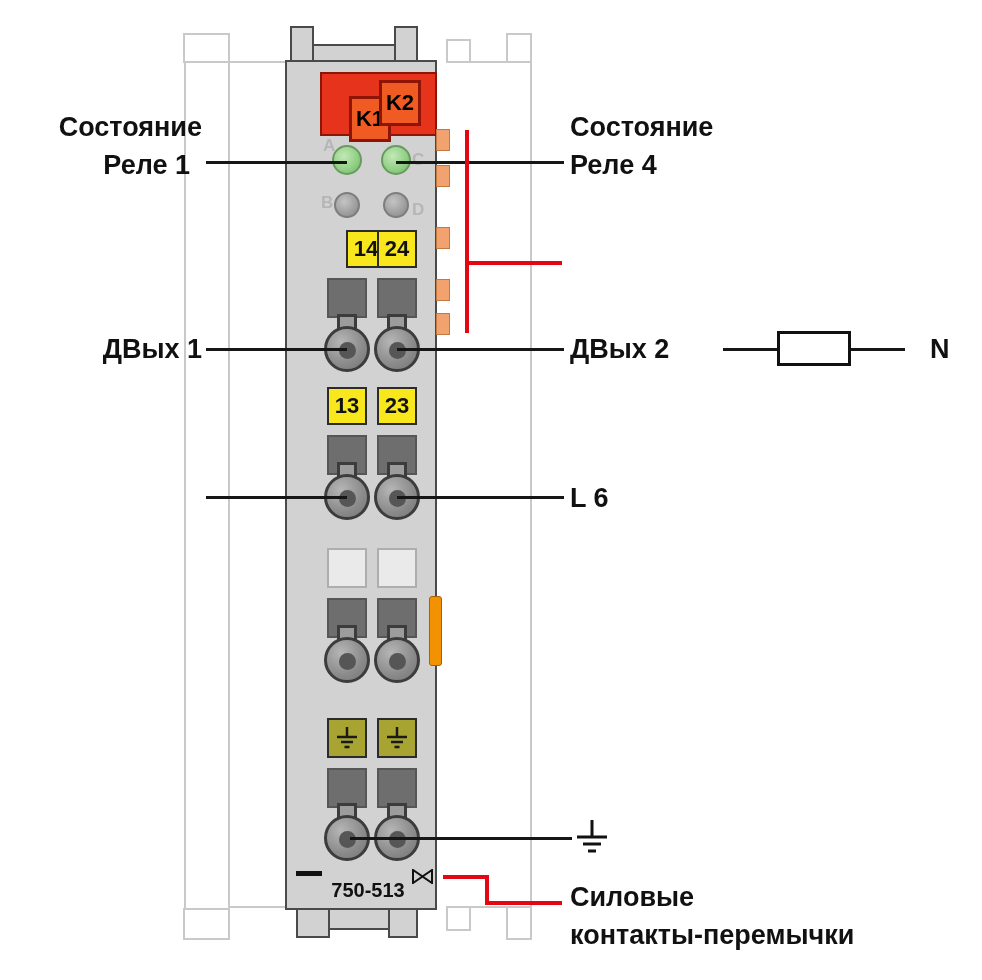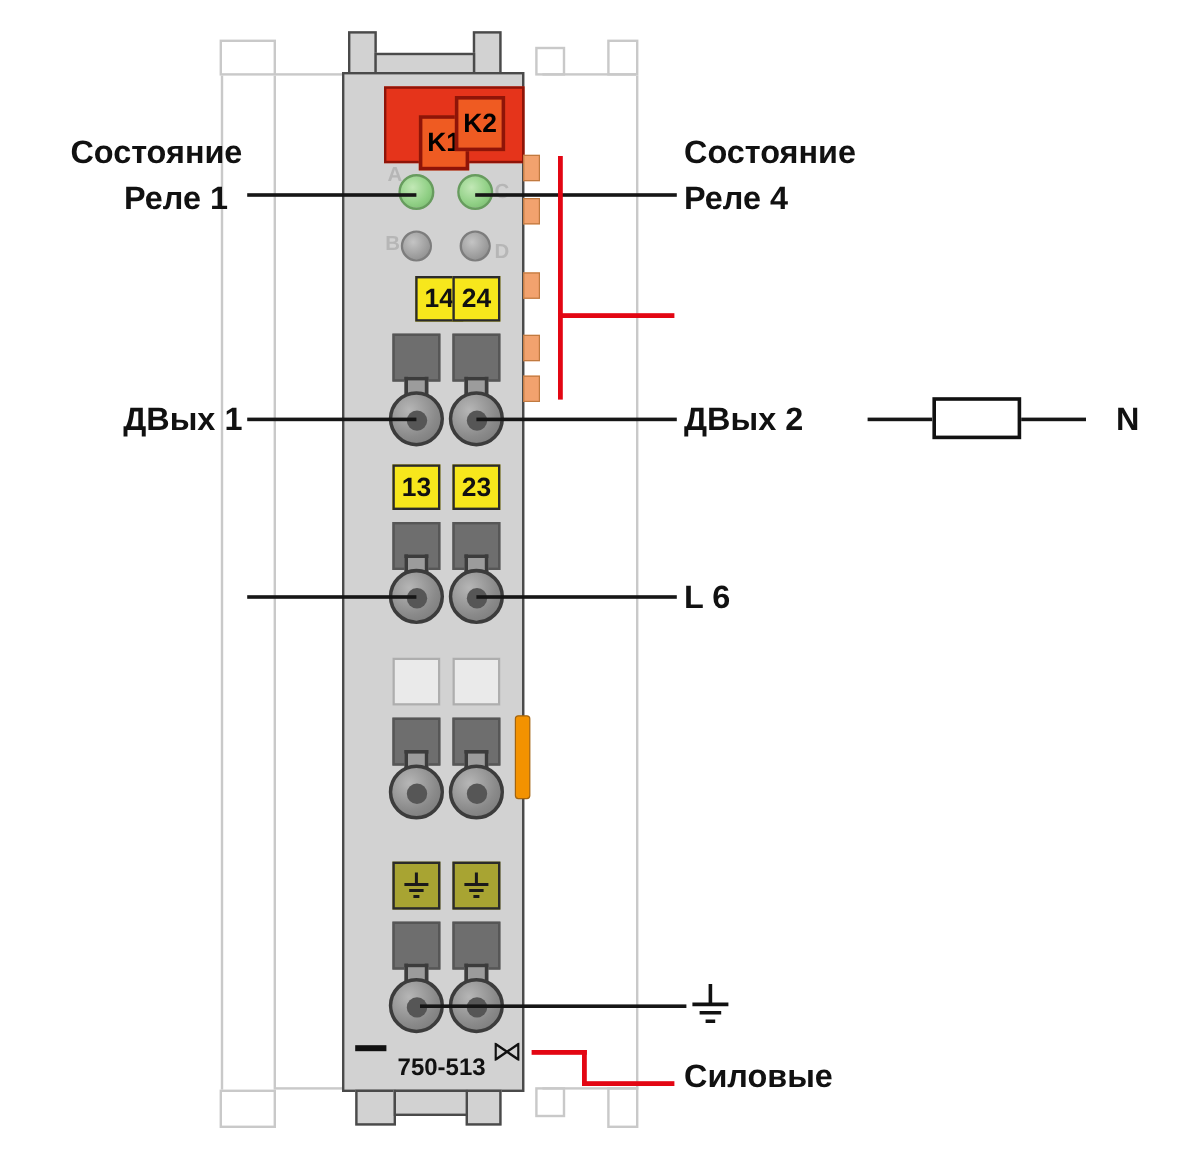--- a/index.html
+++ b/index.html
@@ -216,14 +216,15 @@
 
   <div class="txt-r" style="left:40px; top:112px;">Состояние</div>
   <div class="txt-r" style="left:28px; top:150px;">Реле 1</div>
   <div class="txt" style="left:570px; top:112px;">Состояние</div>
   <div class="txt" style="left:570px; top:150px;">Реле 4</div>
   <div class="txt-r" style="left:40px; top:334px;">ДВых 1</div>
   <div class="txt" style="left:570px; top:334px;">ДВых 2</div>
   <div class="txt" style="left:930px; top:334px;">N</div>
   <div class="txt" style="left:570px; top:483px;">L 6</div>
   <div class="txt" style="left:570px; top:882px;">Силовые</div>
+  <div class="txt" style="left:570px; top:920px;">контакты-перемычки</div>
 
 </div>
 
 </body></html>

